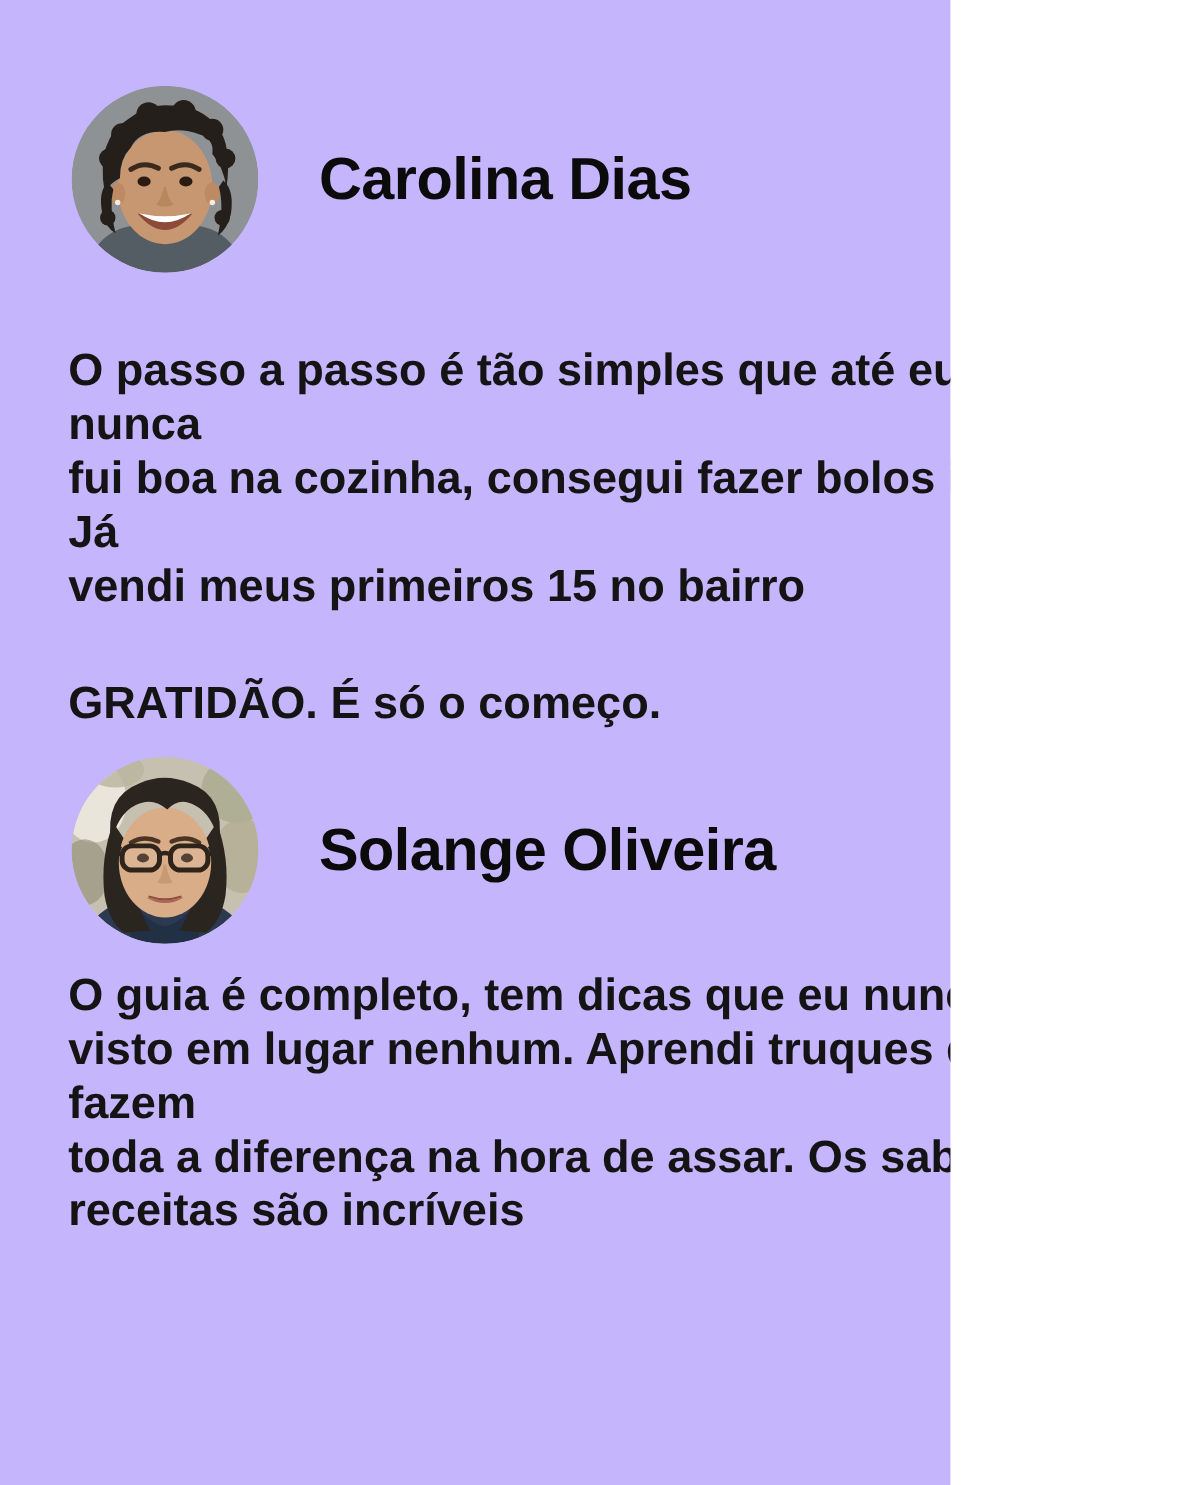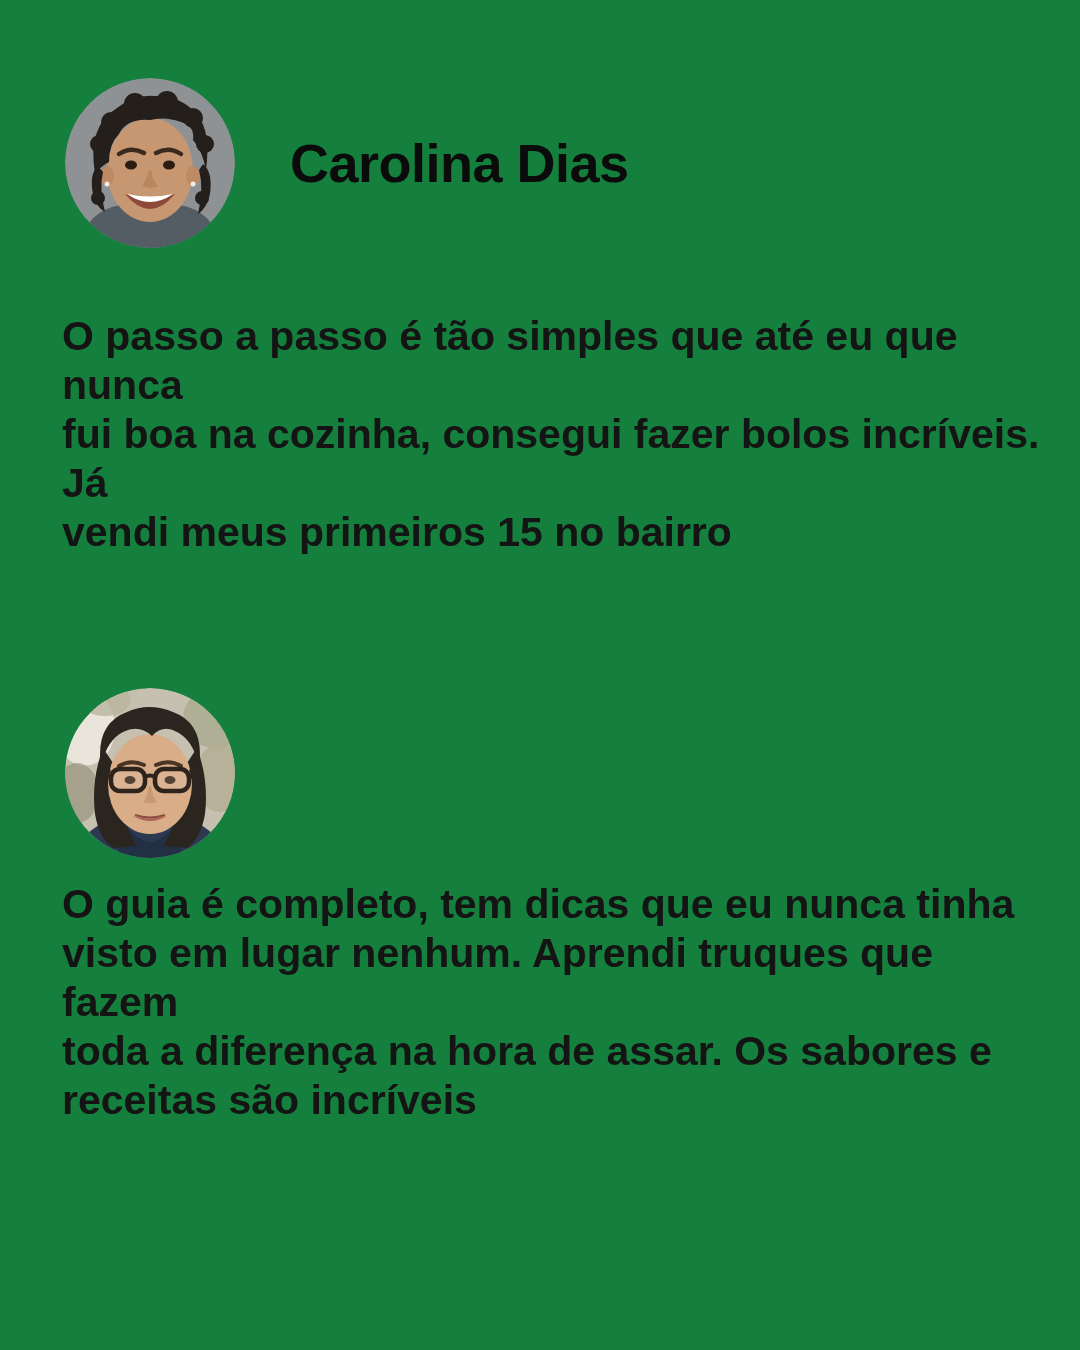--- a/index.html
+++ b/index.html
@@ -2,23 +2,23 @@
 <html><head>
 <meta charset="utf-8">
 <style>
   html, body {
     margin: 0;
     padding: 0;
     background: #ffffff;
   }
   .canvas {
     position: relative;
-    width: 1080px;
+    width: 864px;
     height: 1350px;
-    background: #15803d;
+    background: #c4b5fd;
     overflow: hidden;
     font-family: "Liberation Sans", sans-serif;
     color: #111111;
   }
   .t-header {
     position: absolute;
     left: 65px;
     display: flex;
     align-items: center;
     gap: 55px;
@@ -112,20 +112,21 @@
         </g>
       </svg>
     </div>
     <div class="t-name">Carolina Dias</div>
   </div>
 
   <div class="t-body first">
     <p>O passo a passo é tão simples que até eu que nunca
 fui boa na cozinha, consegui fazer bolos incríveis. Já
 vendi meus primeiros 15 no bairro</p>
+    <p>GRATIDÃO. É só o começo.</p>
   </div>
 
   <div class="t-header second">
     <div class="avatar">
       <svg viewBox="0 0 170 170" xmlns="http://www.w3.org/2000/svg">
         <defs>
           <clipPath id="clip2">
               <circle cx="85" cy="85" r="85"></circle>
             </clipPath>
         </defs>
@@ -164,20 +165,21 @@
 
           <path d="M68 128 Q85 138 102 128 Q85 133 68 128 Z" fill="#a96556"></path>
           <path d="M70 127 Q85 132 100 127" stroke="#8e4f42" stroke-width="2" fill="none"></path>
 
           <path d="M36 78 Q30 36 62 24 Q84 14 108 24 Q140 36 134 78 Q128 52 112 44 Q98 36 87 48 Q74 36 58 44 Q42 52 36 78 Z" fill="#2b2520"></path>
           <path d="M36 78 Q32 100 36 118 Q40 96 46 82 Z" fill="#2b2520"></path>
           <path d="M134 78 Q138 100 134 118 Q130 96 124 82 Z" fill="#2b2520"></path>
         </g>
       </svg>
     </div>
+    <div class="t-name">Solange Oliveira</div>
   </div>
 
   <div class="t-body second">
     <p>O guia é completo, tem dicas que eu nunca tinha
 visto em lugar nenhum. Aprendi truques que fazem
 toda a diferença na hora de assar. Os sabores e
 receitas são incríveis</p>
   </div>
 
 </div>

